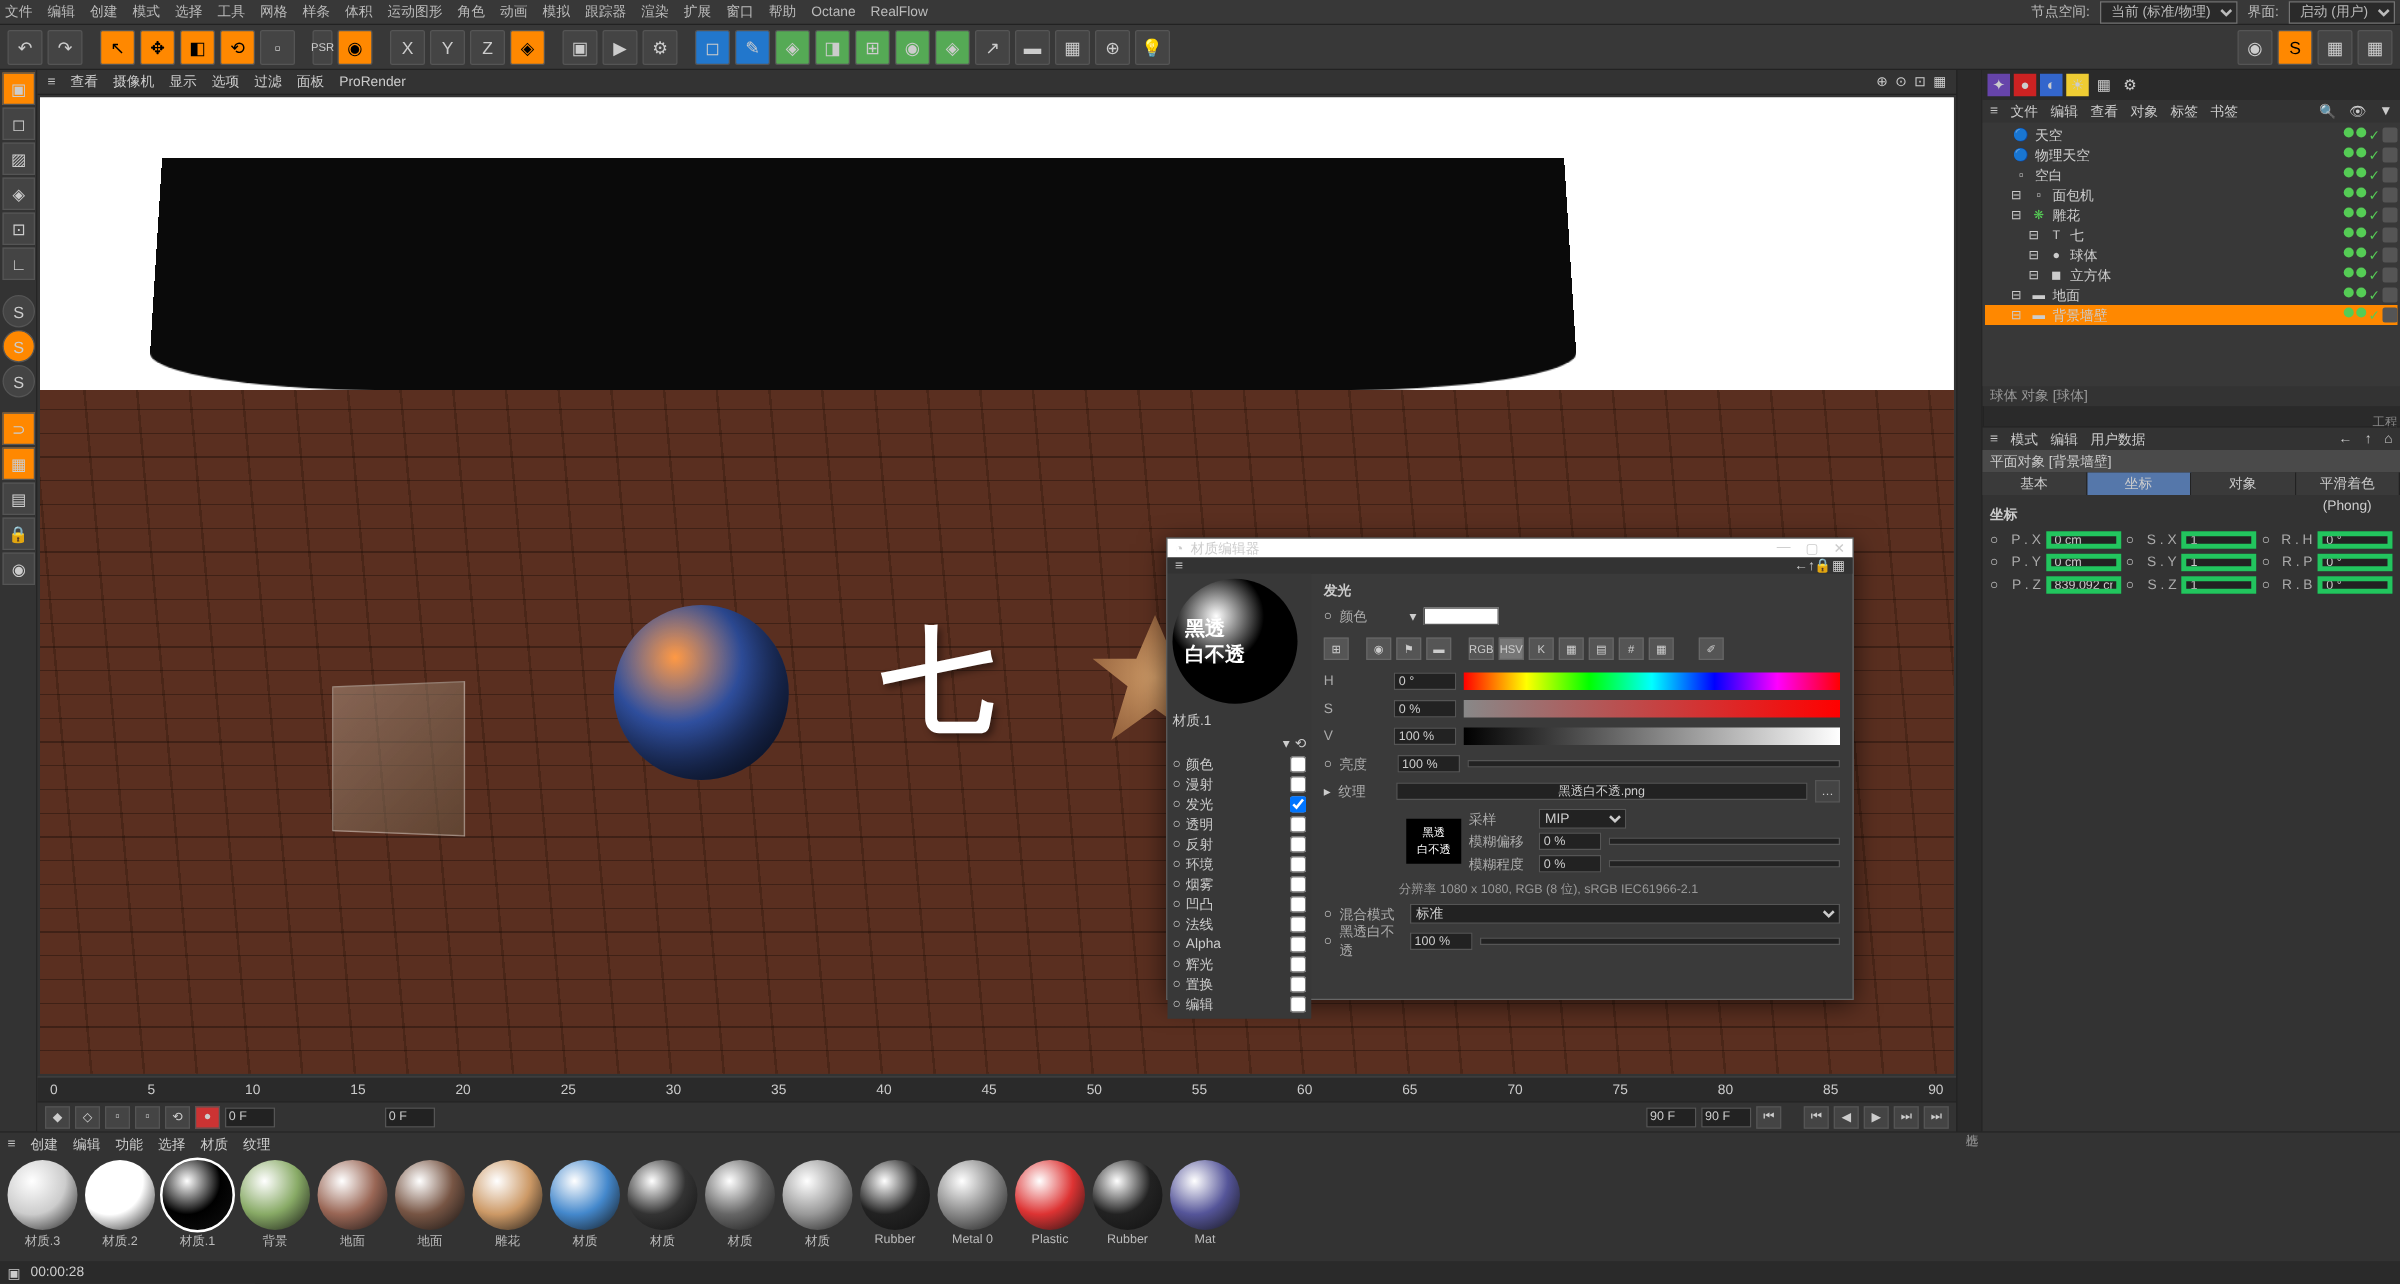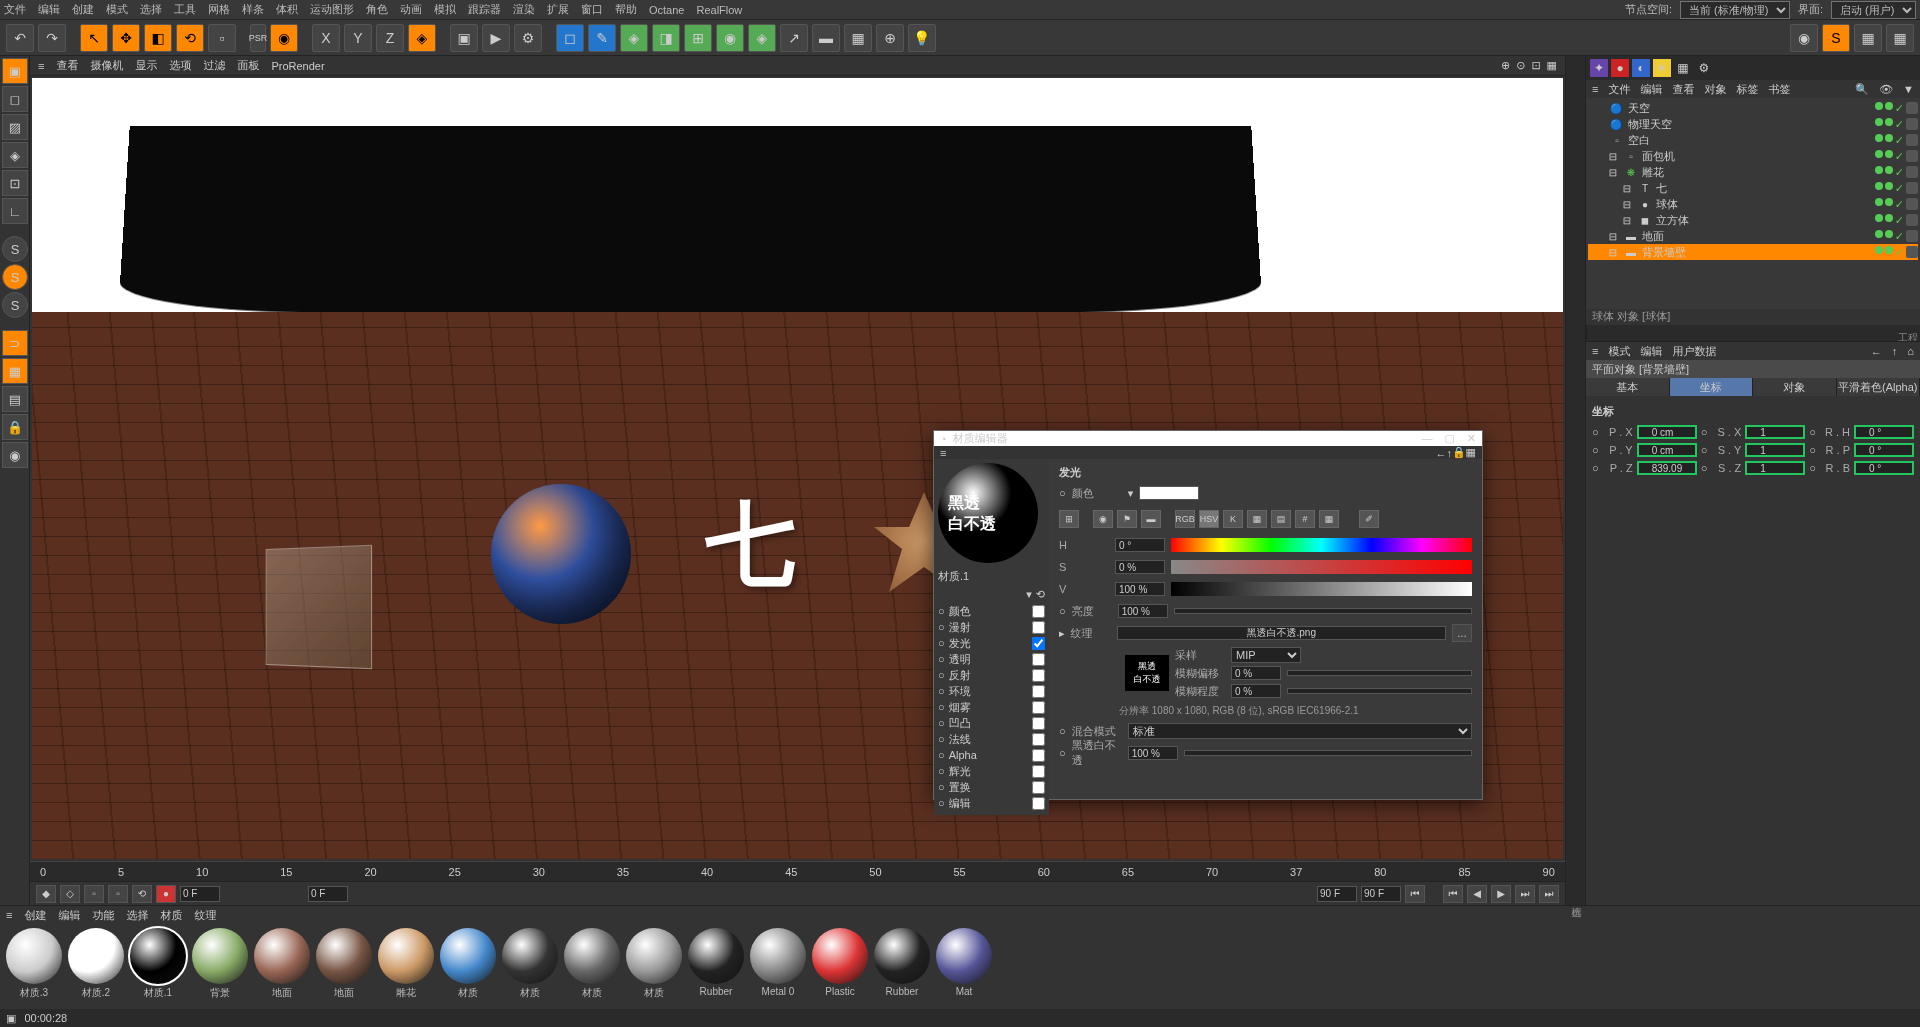--- a/index.html
+++ b/index.html
@@ -54,21 +54,21 @@
 .attr-mgr{flex:1;display:flex;flex-direction:column;border-top:1px solid #222}
 .am-menu{height:18px;display:flex;align-items:center;gap:10px;padding:0 6px}
 .am-head{height:18px;background:#4a4a4a;padding:0 6px;display:flex;align-items:center}
 .am-tabs{height:18px;display:flex;background:#333}
 .am-tab{flex:1;text-align:center;line-height:18px;background:#3a3a3a;border-right:1px solid #222;cursor:pointer}
 .am-tab.active{background:#5577aa}
 .am-body{padding:4px 6px}
 .am-group{font-weight:bold;margin:4px 0}
 .am-row{display:flex;align-items:center;height:18px;gap:4px}
 .am-row label{width:30px;text-align:right;color:#aaa}
-.am-row input{width:60px;height:14px;background:#222;border:2px solid #22c55e;color:#ccc;font-size:10px;padding:0 13px}
+.am-row input{width:60px;height:14px;background:#222;border:4px solid #22c55e;color:#ccc;font-size:10px;padding:0 3px}
 .bottom{height:122px;background:#333;border-top:1px solid #222;display:flex;flex-direction:column}
 .mat-menu{height:18px;display:flex;align-items:center;gap:12px;padding:0 6px}
 .mat-grid{flex:1;display:flex;gap:2px;padding:4px;overflow:auto}
 .mat-item{width:60px;display:flex;flex-direction:column;align-items:center;gap:2px;cursor:pointer}
 .mat-ball{width:56px;height:56px;border-radius:50%;background:radial-gradient(circle at 35% 30%,#fff,#666,#222)}
 .mat-item.sel .mat-ball{outline:2px solid #fff}
 .mat-label{font-size:10px;color:#bbb;text-align:center;white-space:nowrap;overflow:hidden;width:56px}
 .status{height:18px;background:#2a2a2a;display:flex;align-items:center;padding:0 6px;gap:8px;color:#888}
 
 .mat-editor{position:absolute;left:933px;top:430px;width:550px;height:370px;background:#3a3a3a;border:1px solid #666;box-shadow:0 4px 20px rgba(0,0,0,.6);display:flex;flex-direction:column;z-index:100}
@@ -227,21 +227,21 @@
           <span>25</span>
           <span>30</span>
           <span>35</span>
           <span>40</span>
           <span>45</span>
           <span>50</span>
           <span>55</span>
           <span>60</span>
           <span>65</span>
           <span>70</span>
-          <span>37</span>
+          <span>75</span>
           <span>80</span>
           <span>85</span>
           <span>90</span>
         </div>
     </div>
     <div class="playback-bar">
       <div class="pb-btn">◆</div>
       <div class="pb-btn">◇</div>
       <div class="pb-btn">▫</div>
       <div class="pb-btn">▫</div>
@@ -415,21 +415,21 @@
         <div style="flex:1"></div>
         <span>←</span>
         <span>↑</span>
         <span>⌂</span>
       </div>
       <div class="am-head">平面对象 [背景墙壁]</div>
       <div class="am-tabs">
         <div class="am-tab">基本</div>
         <div class="am-tab active">坐标</div>
         <div class="am-tab">对象</div>
-        <div class="am-tab">平滑着色(Alpha)</div>
+        <div class="am-tab">平滑着色(Phong)</div>
       </div>
       <div class="am-body">
         <div class="am-group">坐标</div>
         <div id="attr-rows">
             <div class="am-row">
               <span>○</span>
               <label>P . X</label>
               <input value="0 cm" style="">
               <span>○</span>
               <label>S . X</label>

